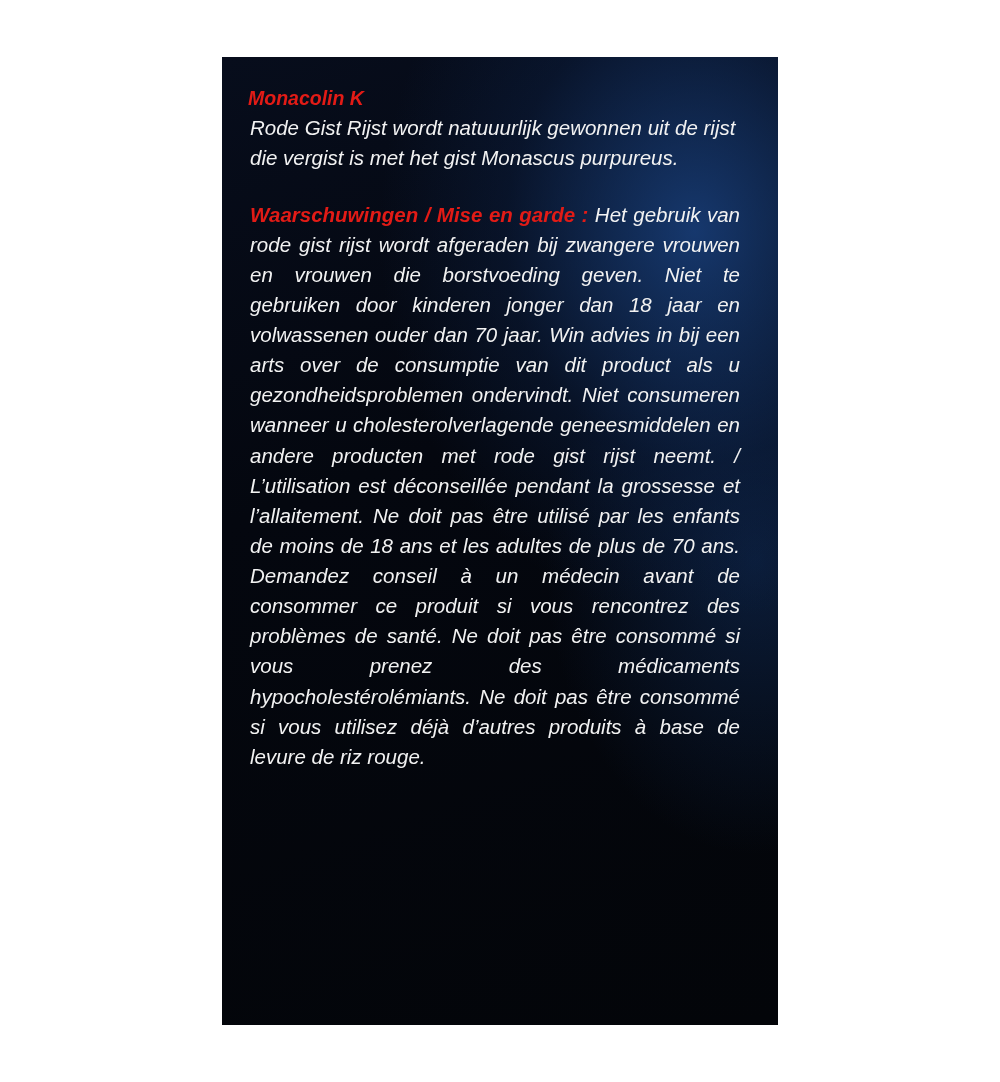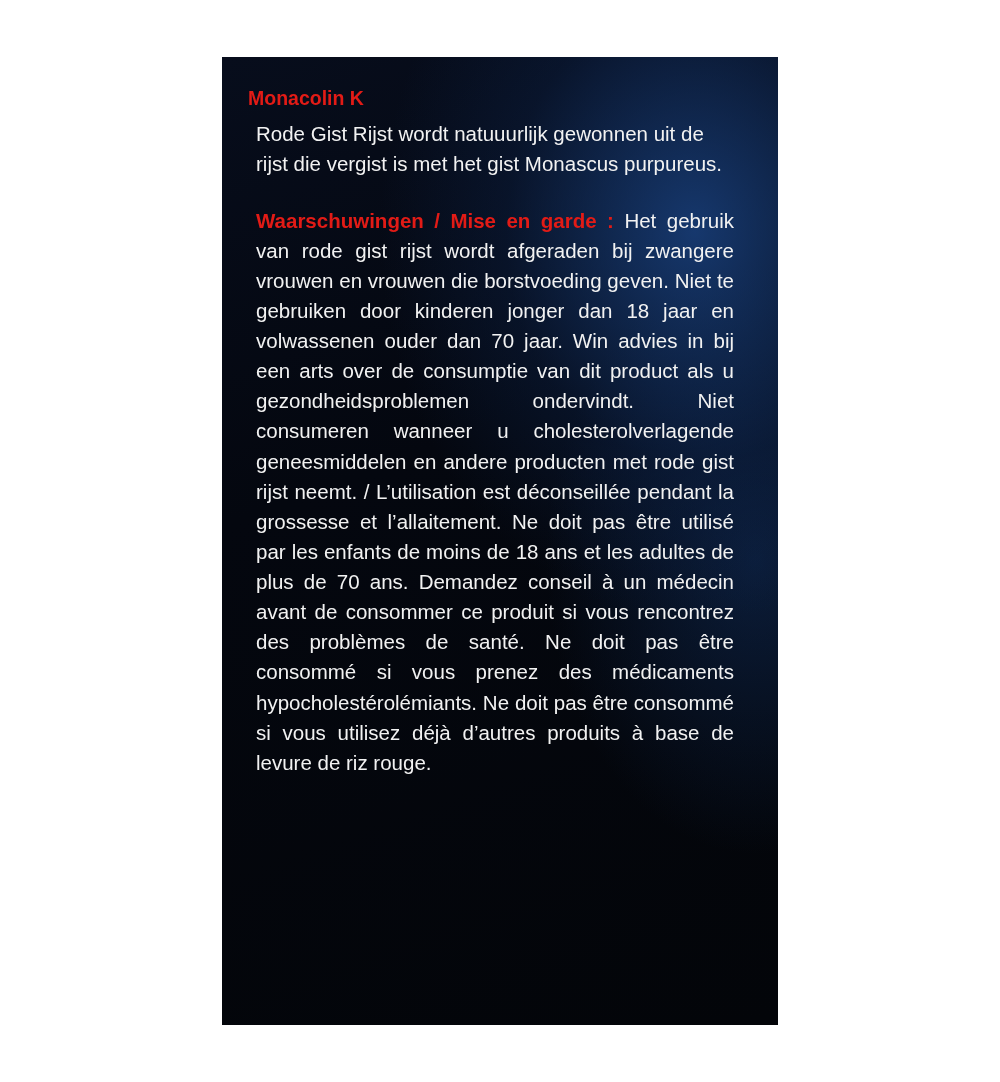--- a/index.html
+++ b/index.html
@@ -21,20 +21,21 @@
     height: 968px;
     background:
       radial-gradient(ellipse 420px 520px at 85% 18%, rgba(28,72,140,0.75) 0%, rgba(14,38,80,0.35) 45%, rgba(4,10,24,0.0) 75%),
       radial-gradient(ellipse 300px 420px at 96% 52%, rgba(20,56,112,0.45) 0%, rgba(6,16,36,0.0) 70%),
       linear-gradient(160deg, #070d1c 0%, #04070f 40%, #030509 100%);
     overflow: hidden;
   }
   .content {
     padding: 28px 36px 0 26px;
     box-sizing: border-box;
+    font-style: italic;
   }
   .block {
     margin-bottom: 26px;
   }
   .heading {
     color: #e21b16;
     font-size: 19.5px;
     font-weight: bold;
     line-height: 1.35;
     margin: 0 0 2px 0;
@@ -47,21 +48,21 @@
   }
   .justified {
     text-align: justify;
     text-justify: inter-word;
   }
   .inline-heading {
     color: #e21b16;
     font-weight: bold;
   }
   .para {
-    margin: 8px;
+    margin: 2px;
   }
 </style>
 </head>
 <body>
 
 <div id="panel">
   <div class="content">
 
     <div class="block">
       <p class="heading">Monacolin K</p>

